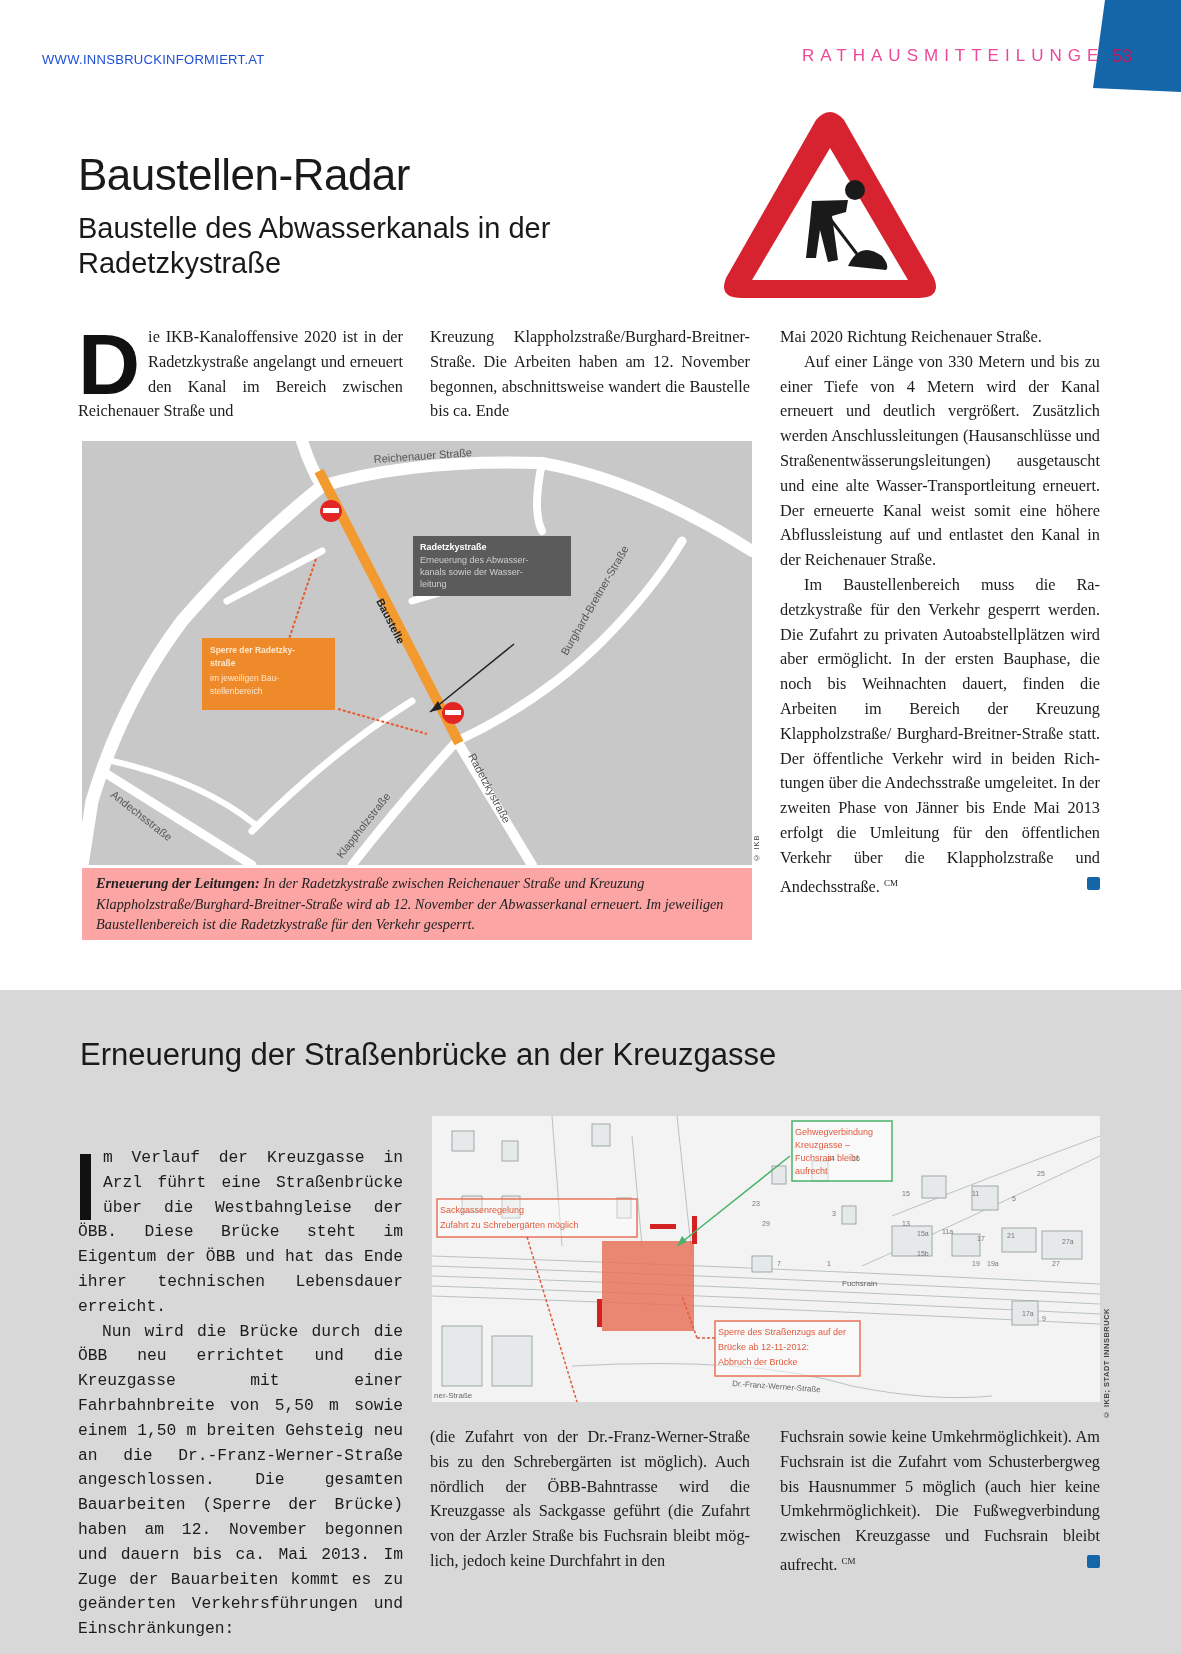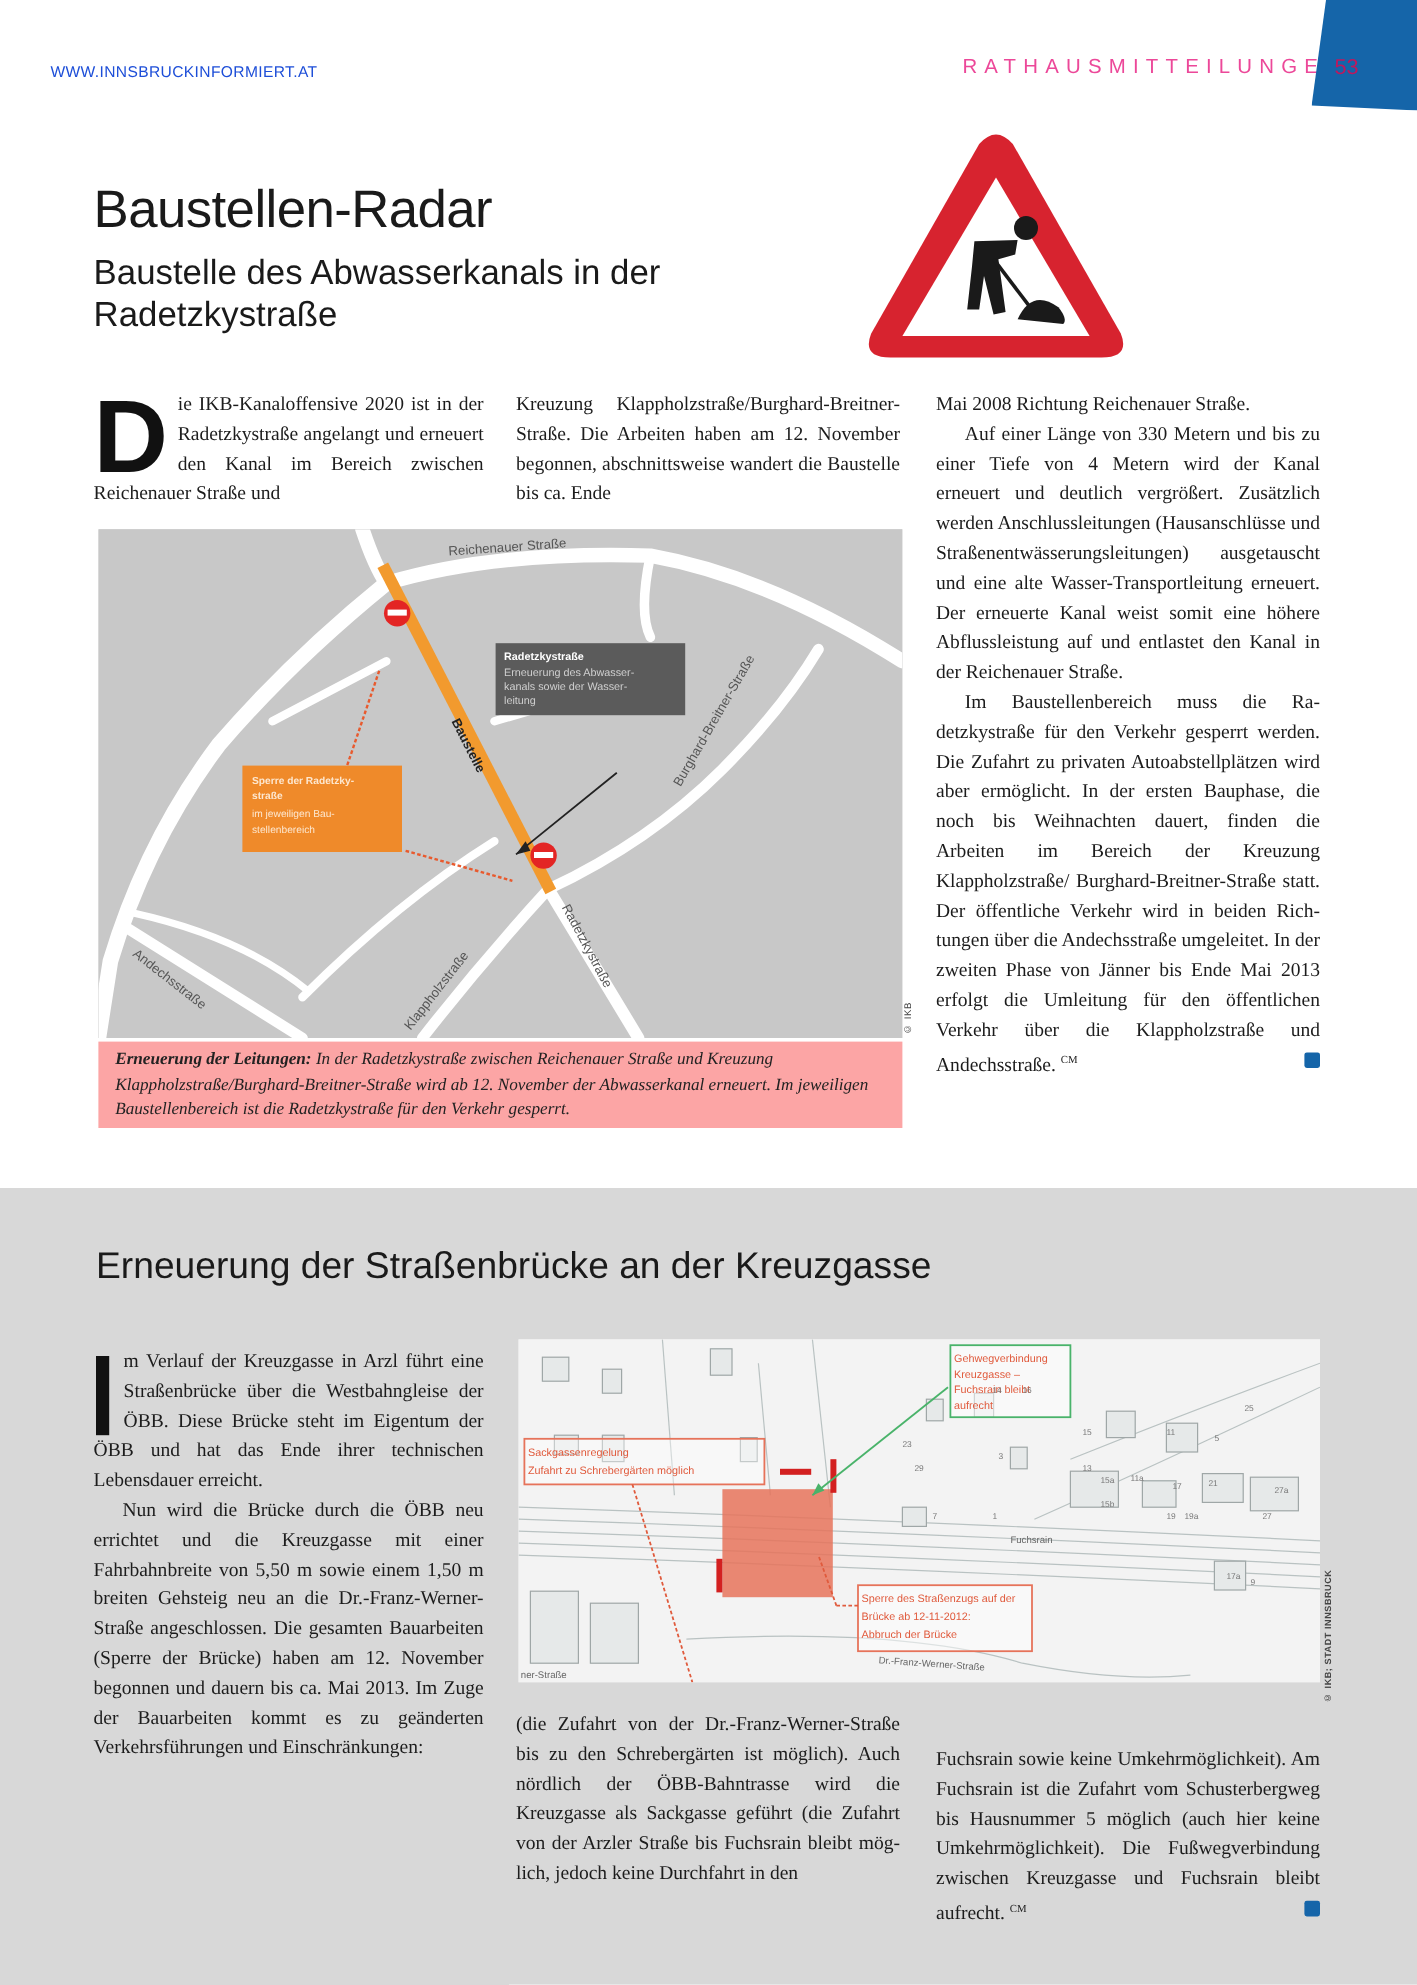--- a/index.html
+++ b/index.html
@@ -34,23 +34,23 @@
   .caption1 { left: 82px; top: 868px; width: 670px; height: 72px; background: #fca5a5; box-sizing: border-box; padding: 5px 14px;
               font-size: 14.3px; line-height: 20.5px; font-style: italic; color: #222; }
   .caption1 b { font-weight: bold; }
 
   .end-square { display: inline-block; width: 13px; height: 13px; background: #1565a9; border-radius: 2px; float: right; margin-top: 6px; }
   sup { font-size: 9px; }
 
   
   .band { left: 0; top: 990px; width: 1181px; height: 664px; background: #d8d8d8; }
   .title2 { left: 80px; top: 1037px; font-family: "Liberation Sans", sans-serif; font-size: 31px; color: #1a1a1a; }
-  .d1 { left: 78px; top: 1122px; width: 325px; }
+  .d1 { left: 78px; top: 1146px; width: 325px; font-family: Liberation Mono, monospace; }
   .d2 { left: 430px; top: 1425px; width: 320px; }
-  .d3 { left: 780px; top: 1425px; width: 320px; margin-top: 29px; }
+  .d3 { left: 780px; top: 1425px; width: 320px; }
   .map2 { left: 432px; top: 1116px; width: 668px; height: 286px; background: #f1f1f1; overflow: hidden; }
   .credit2 { left: 1102px; top: 1308px; font-size: 7.5px; font-weight: bold; }
 
   svg text { font-family: "Liberation Sans", sans-serif; }
 </style>
 </head>
 <body>
 
 <div class="abs site-url">WWW.INNSBRUCKINFORMIERT.AT</div>
 <div class="abs section-label">RATHAUSMITTEILUNGEN</div>
@@ -72,21 +72,21 @@
 </svg>
 
 <div class="abs col c1">
   <span class="dropcap">D</span>
   <p>ie IKB-Kanaloffensive 2020 ist in der Radetzkystraße angelangt und erneuert den Kanal im Be­reich zwischen Reichenauer Straße und</p>
 </div>
 <div class="abs col c2">
   <p>Kreuzung Klappholzstraße/Burghard-Breitner-Straße. Die Arbeiten haben am 12. November begonnen, abschnittswei­se wandert die Baustelle bis ca. Ende</p>
 </div>
 <div class="abs col c3">
-  <p>Mai 2008 Richtung Reichenauer Straße.</p>
+  <p>Mai 2020 Richtung Reichenauer Straße.</p>
   <p class="indent">Auf einer Länge von 330 Metern und bis zu einer Tiefe von 4 Metern wird der Kanal erneuert und deutlich vergrößert. Zusätzlich werden Anschlussleitungen (Hausanschlüsse und Straßenentwässe­rungsleitungen) ausgetauscht und eine alte Wasser-Transportleitung erneuert. Der erneuerte Kanal weist somit eine höhere Abflussleistung auf und entlas­tet den Kanal in der Reichenauer Straße.</p>
   <p class="indent"><span>Im Baustellenbereich muss die Ra­detzkystraße für den Verkehr gesperrt werden. Die Zufahrt zu privaten Auto­abstellplätzen wird aber ermöglicht. In der ersten Bauphase, die noch bis Weih­nachten dauert, finden die Arbeiten im Bereich der Kreuzung Klappholzstraße/ Burghard-Breitner-Straße statt. Der öf­fentliche Verkehr wird in beiden Rich­tungen über die Andechsstraße umgelei­tet. In der zweiten Phase von Jänner bis Ende Mai 2013 erfolgt die Umleitung für den öffentlichen Verkehr über die Klapp­holzstraße und Andechsstraße.</span> <sup>CM</sup><span class="end-square"></span></p>
 </div>
 
 <div class="abs map1">
   <svg width="670" height="424" viewBox="0 0 670 424">
     <rect width="670" height="424" fill="#c8c8c8"></rect>
     <g stroke="#ffffff" fill="none" stroke-linecap="round">
       <path d="M220 0 Q230 30 240 45 Q330 18 460 22 Q560 40 670 110" stroke-width="12"></path>
       <path d="M240 45 Q160 110 100 180 Q40 260 10 360 L0 424" stroke-width="13"></path>

